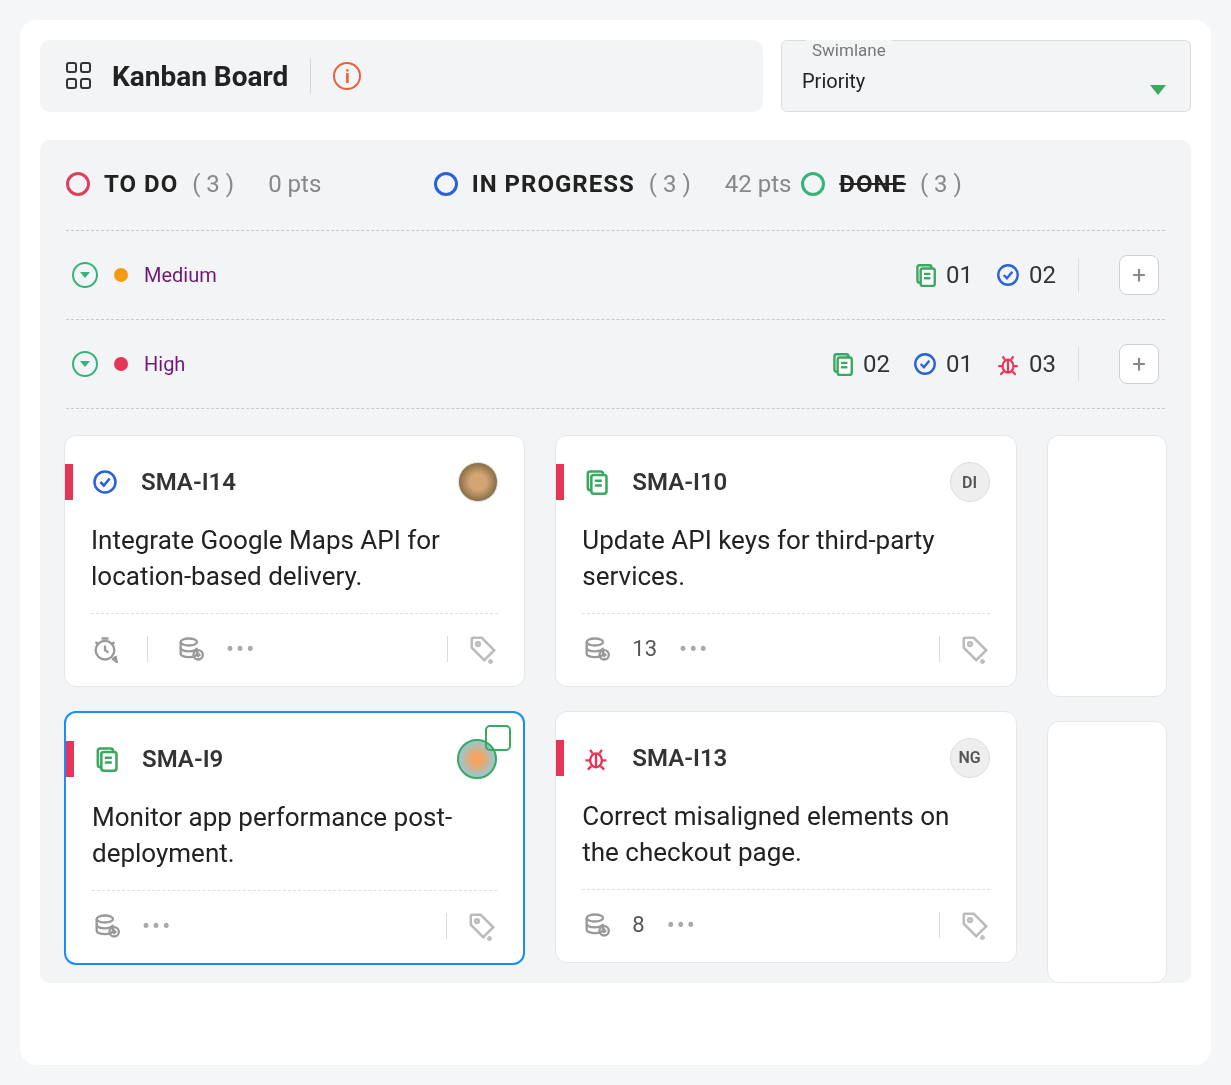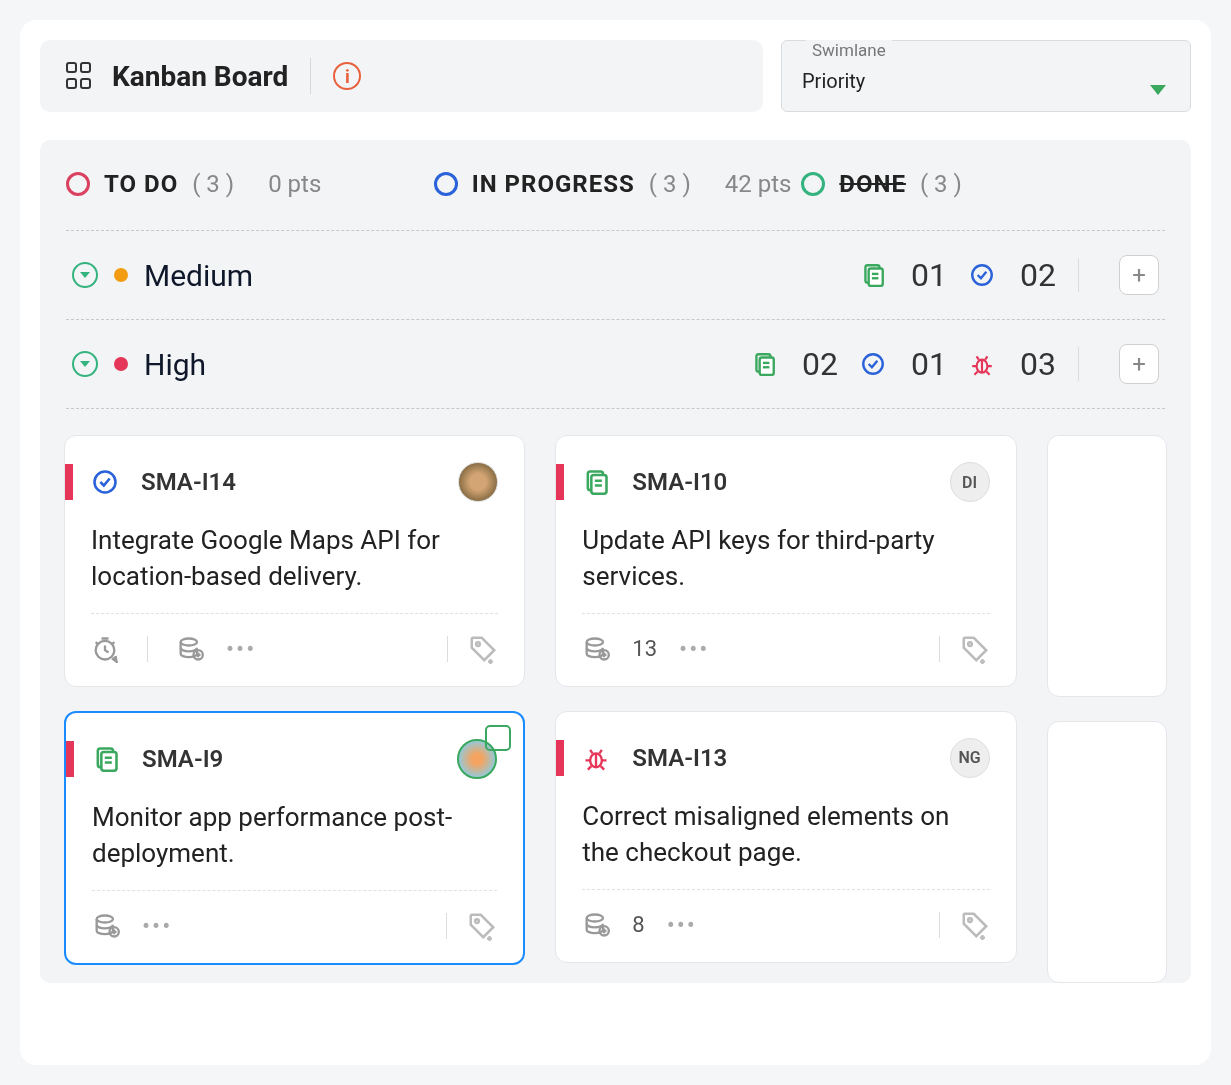--- a/index.html
+++ b/index.html
@@ -27,23 +27,23 @@
 .col-name.done{text-decoration:line-through}
 .col-count{font-size:24px;color:#888}
 .col-pts{font-size:24px;color:#888;margin-left:20px}
 .lanes{border-top:1px dashed #c8c8c8}
 .lane{display:flex;align-items:center;padding:24px 6px;border-bottom:1px dashed #c8c8c8;gap:16px}
 .expand-btn{width:26px;height:26px;border:2px solid #35b37e;border-radius:50%;display:flex;align-items:center;justify-content:center}
 .expand-btn::after{content:'';width:0;height:0;border-left:5px solid transparent;border-right:5px solid transparent;border-top:6px solid #35b37e}
 .dot{width:14px;height:14px;border-radius:50%}
 .dot-orange{background:#f39c12}
 .dot-red{background:#e53558}
-.lane-name{font-size:30px;color:#0f172a;flex:1}
+.lane-name{font-size:20px;color:#701a75;flex:1}
 .lane-stats{display:flex;align-items:center;gap:22px}
-.stat{display:flex;align-items:center;gap:25px;font-size:32px;color:#333}
+.stat{display:flex;align-items:center;gap:8px;font-size:24px;color:#333}
 .ico{width:26px;height:26px;display:inline-flex;align-items:center;justify-content:center}
 .ico-story{color:#3aa85f}
 .ico-task{color:#2962d9}
 .ico-bug{color:#e53558}
 .lane-add{width:40px;height:40px;border:1px solid #d0d0d0;border-radius:8px;display:flex;align-items:center;justify-content:center;margin-left:18px;color:#888;font-size:24px;background:#fff}
 .sep-v{width:1px;height:34px;background:#dcdcdc;margin:0 6px}
 .cards{display:flex;gap:30px;padding:26px 0 0;margin:0 -2px}
 .card-col{display:flex;flex-direction:column;gap:24px;width:498px}
 .card{background:#fff;border:1px solid #e4e6ea;border-radius:12px;padding:0;position:relative;overflow:hidden}
 .card.selected{border:2px solid #1a8cff}

